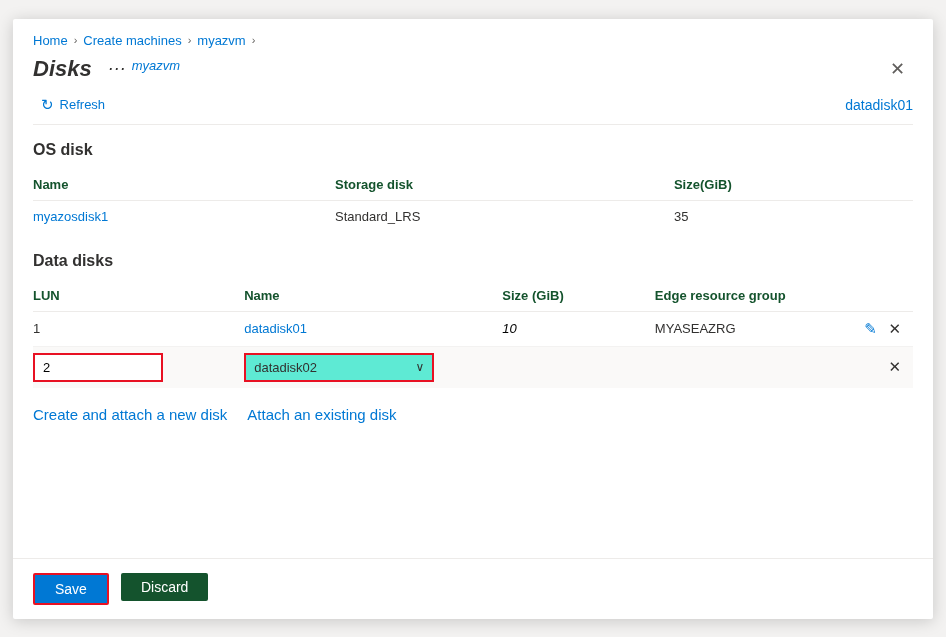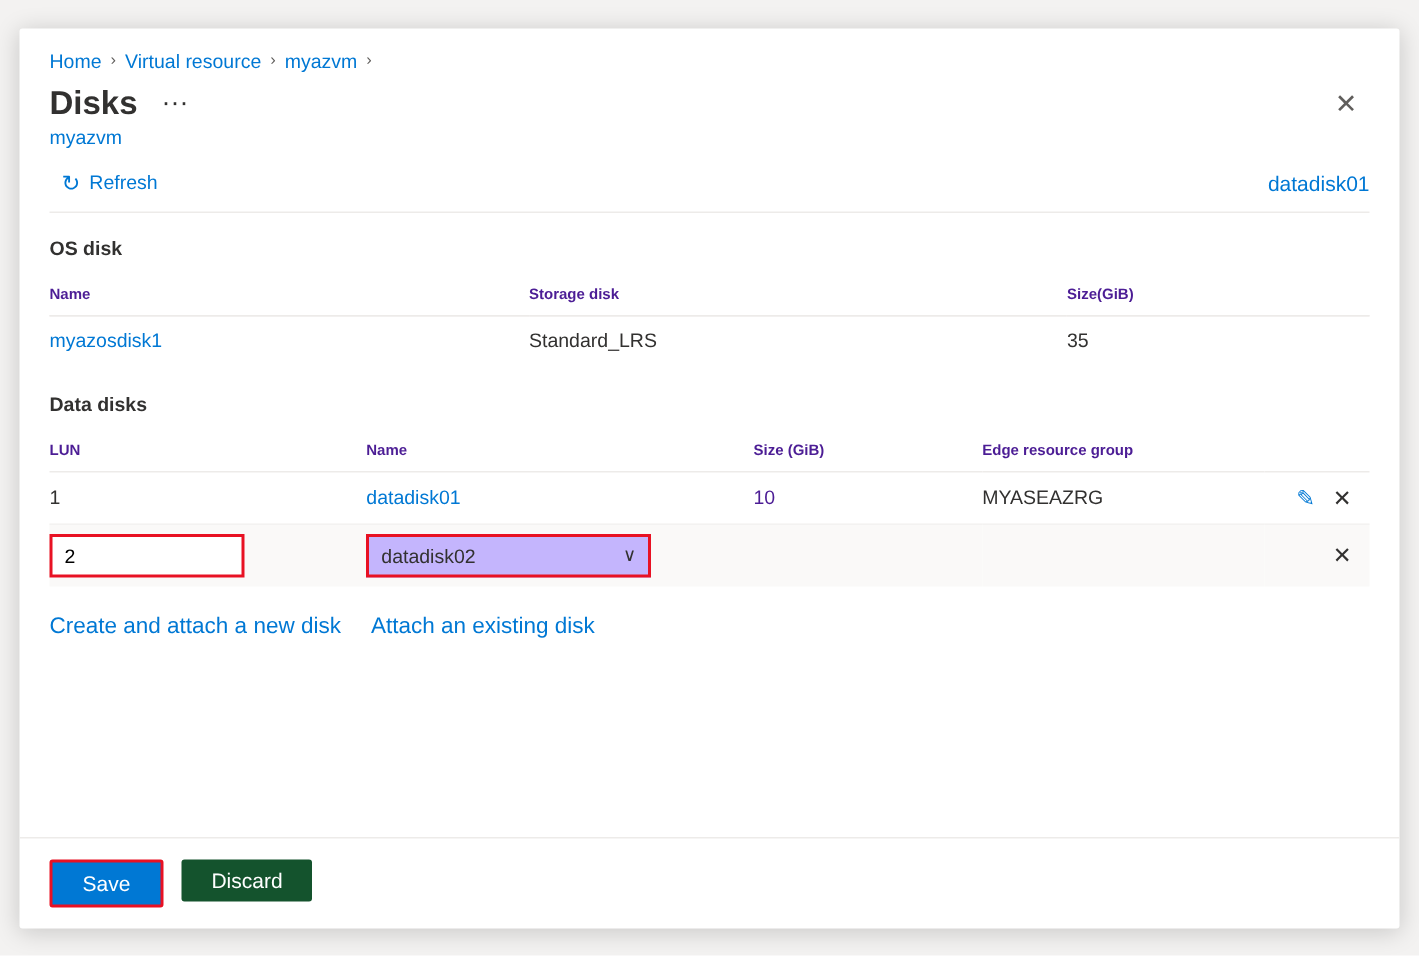--- a/index.html
+++ b/index.html
@@ -33,21 +33,21 @@
     }
     .breadcrumb span { color: #605e5c; }
     .breadcrumb a { color: #0078d4; text-decoration: none; cursor: pointer; }
     .chevron { color: #605e5c; font-size: 11px; }
     .header-row {
       display: flex;
       align-items: flex-start;
       justify-content: space-between;
       padding: 4px 20px 0 20px;
     }
-    .title-area { display: flex; flex-direction: column; }
+    .title-area { display: flex; flex-direction: row; font-style: italic; }
     .title-row { display: flex; align-items: center; gap: 10px; }
     .page-title { font-size: 22px; font-weight: 600; color: #323130; }
     .ellipsis-btn {
       font-size: 18px; color: #323130; cursor: pointer;
       padding: 2px 6px; border-radius: 2px;
     }
     .subtitle { font-size: 13px; color: #0078d4; margin-top: 2px; }
     .close-btn {
       font-size: 18px; color: #605e5c; cursor: pointer;
       padding: 4px 8px; border-radius: 2px; line-height: 1;
@@ -67,26 +67,26 @@
     }
     .refresh-icon { font-size: 15px; }
     .datadisk-label {
       position: absolute; right: 20px; color: #0078d4; font-size: 14px;
     }
     .divider {
       height: 1px; background: #edebe9; margin: 0 20px;
     }
     .content { padding: 16px 20px; flex: 1; }
     .section-title {
-      font-weight: 700; font-size: 13px; color: #323130; margin-bottom: 12px;
+      font-weight: 700; font-size: 16px; color: #323130; margin-bottom: 12px;
     }
     .table { width: 100%; border-collapse: collapse; }
     .table th {
-      text-align: left; font-weight: 600; font-size: 10px;
-      color: #4c1d95; padding: 6px 8px 8px 0;
+      text-align: left; font-weight: 600; font-size: 13px;
+      color: #14532d; padding: 6px 8px 8px 0;
       border-bottom: 1px solid #edebe9;
     }
     .table td {
       padding: 8px 8px 8px 0; font-size: 13px; vertical-align: middle;
     }
     .table tr:not(:last-child) td { border-bottom: 1px solid #f3f2f1; }
     .link-text { color: #0078d4; cursor: pointer; }
     .data-disks-section { margin-top: 20px; }
     .data-table th { border-bottom: 1px solid #edebe9; }
     .data-table td { padding: 6px 8px 6px 0; }
@@ -103,21 +103,21 @@
     .action-icon.close { color: #323130; }
     .input-cell {
       border: 2px solid #e81123;
       background: #fff;
       padding: 5px 8px;
       font-size: 13px;
       width: 130px;
     }
     .dropdown-cell {
       border: 2px solid #e81123;
-      background: #c4b5fd;
+      background: #5eead4;
       display: flex;
       align-items: center;
       justify-content: space-between;
       padding: 5px 8px;
       font-size: 13px;
       width: 190px;
       cursor: pointer;
     }
     .dropdown-arrow { color: #323130; font-size: 12px; }
     .highlighted-row td { background: #faf9f8; }
@@ -147,21 +147,21 @@
     }
   </style>
 </head>
 <body>
 
 <div class="panel">
 
   <div class="breadcrumb">
     <a>Home</a>
     <span class="chevron">›</span>
-    <a>Virtual resource</a>
+    <a>Create machines</a>
     <span class="chevron">›</span>
     <a>myazvm</a>
     <span class="chevron">›</span>
   </div>
 
   <div class="header-row">
     <div class="title-area">
       <div class="title-row">
         <span class="page-title">Disks</span>
         <span class="ellipsis-btn">···</span>
@@ -211,21 +211,21 @@
             <th class="size-cell">Size (GiB)</th>
             <th class="edge-cell">Edge resource group</th>
             <th class="actions-cell"></th>
           </tr>
         </thead>
         <tbody>
 
           <tr>
             <td class="lun-cell">1</td>
             <td class="name-cell" style="color:#0078d4; cursor:pointer;">datadisk01</td>
-            <td class="size-cell" style="color:#4c1d95;">10</td>
+            <td class="size-cell" style="color:#000000;font-style:italic;">10</td>
             <td class="edge-cell">MYASEAZRG</td>
             <td class="actions-cell">
               <span class="action-icon">✎</span>
               <span class="action-icon close">✕</span>
             </td>
           </tr>
 
           <tr class="highlighted-row">
             <td class="lun-cell">
               <input type="text" class="input-cell" value="2" style="">

